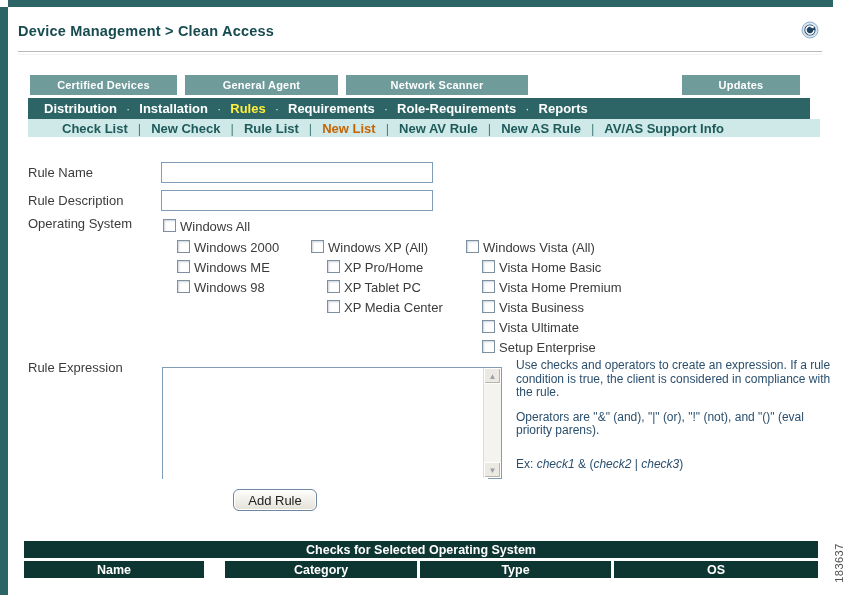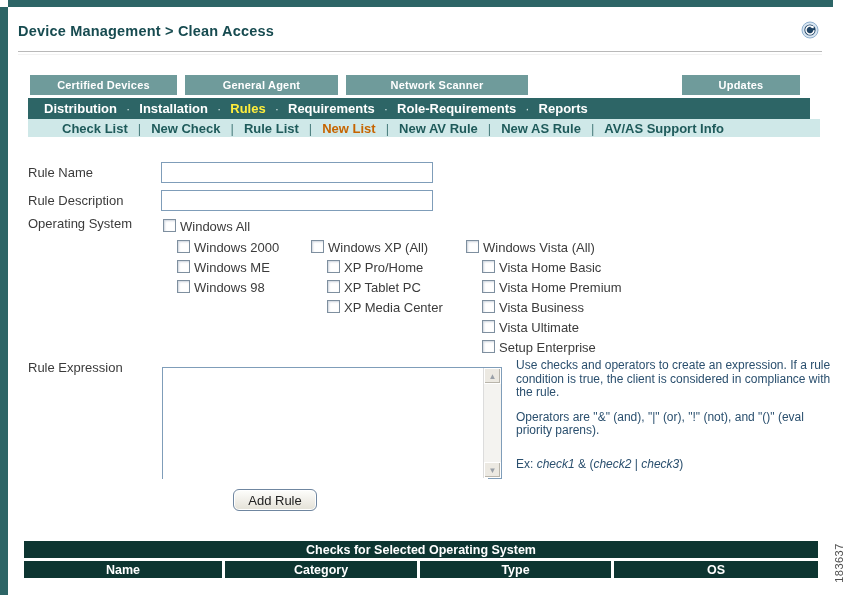--- a/index.html
+++ b/index.html
@@ -200,20 +200,20 @@
 
   <div class="help">
     <p>Use checks and operators to create an expression. If a rule condition is true, the client is considered in compliance with the rule.</p>
     <p class="gap">Operators are "&amp;" (and), "|" (or), "!" (not), and "()" (eval priority parens).</p>
     <p><span>Ex: </span><i>check1</i><span> &amp; (</span><i>check2</i><span> | </span><i>check3</i><span>)</span></p>
   </div>
 
   <button class="addrule">Add Rule</button>
 
   <div class="tbl-title">Checks for Selected Operating System</div>
-  <div class="tbl-col" style="left:24px;width:198px">Name</div>
+  <div class="tbl-col" style="left:24px;width:180px">Name</div>
   <div class="tbl-col" style="left:225px;width:192px">Category</div>
   <div class="tbl-col" style="left:420px;width:191px">Type</div>
   <div class="tbl-col" style="left:614px;width:204px">OS</div>
 
   <div class="fignum">183637</div>
 
 </div>
 
 </body></html>

